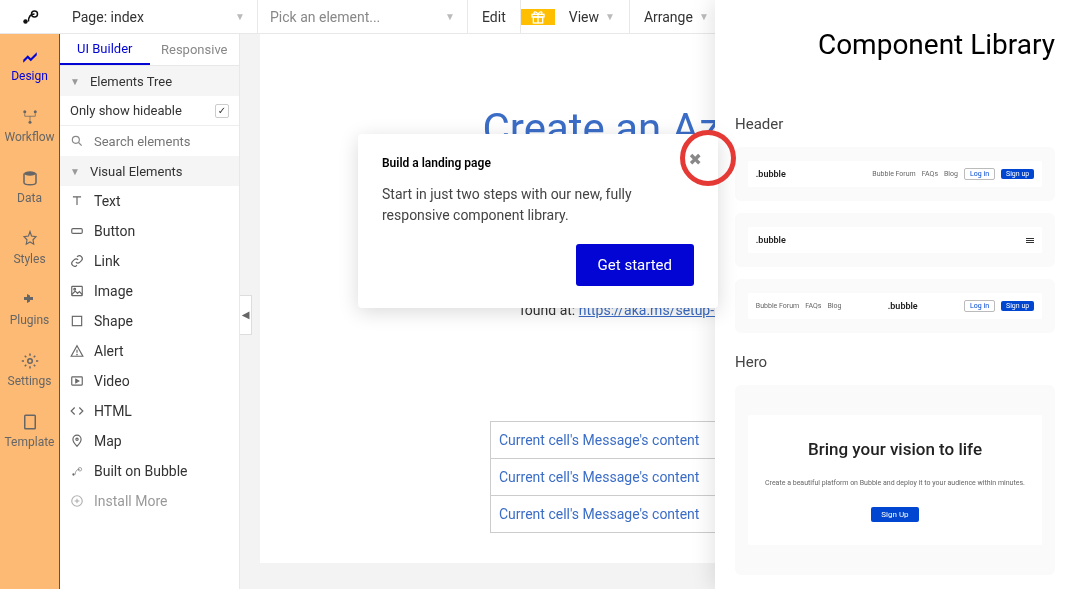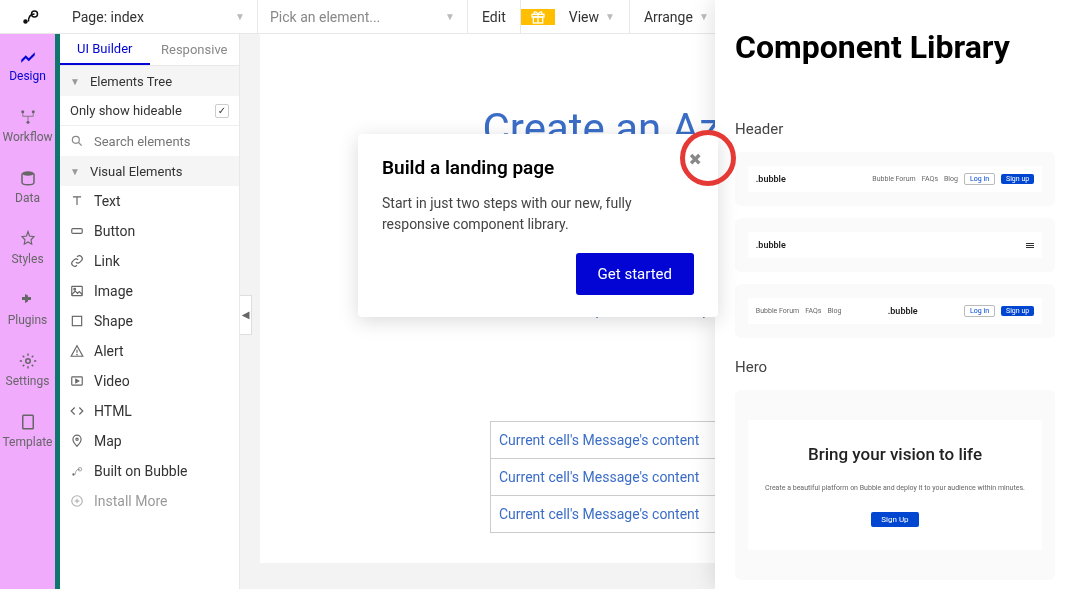--- a/index.html
+++ b/index.html
@@ -11,21 +11,21 @@
 .topbar .logo svg { width: 18px; height: 18px; }
 .topbar .dd { display: flex; align-items: center; padding: 0 12px; height: 100%; border-right: 1px solid #e8e8e8; cursor: pointer; gap: 8px; }
 .topbar .dd.page { width: 198px; justify-content: space-between; }
 .topbar .dd.element { width: 210px; justify-content: space-between; color: #888; }
 .topbar .btn { padding: 0 14px; height: 100%; display: flex; align-items: center; cursor: pointer; border-right: 1px solid #e8e8e8; }
 .topbar .gift { width: 34px; background: #ffbf00; display: flex; align-items: center; justify-content: center; }
 .topbar .ddarrow { font-size: 10px; color: #bbb; }
 .topbar .cube { width: 34px; display: flex; align-items: center; justify-content: center; }
 
 
-.leftrail { position: absolute; left: 0; top: 34px; width: 60px; bottom: 0; background: #f0abfc; border-right: 5px solid #0f766e; }
+.leftrail { position: absolute; left: 0; top: 34px; width: 60px; bottom: 0; background: #fdba74; border-right: 1px solid #0f766e; }
 .leftrail .item { height: 61px; display: flex; flex-direction: column; align-items: center; justify-content: center; font-size: 12px; color: #666; cursor: pointer; gap: 4px; }
 .leftrail .item.active { color: #0205D3; }
 .leftrail .item svg { width: 18px; height: 18px; }
 
 
 .sidepanel { position: absolute; left: 60px; top: 34px; width: 180px; bottom: 0; background: #fff; border-right: 1px solid #e8e8e8; font-size: 14px; color: #333; overflow: hidden; }
 .sidepanel .tabs { display: flex; height: 32px; border-bottom: 1px solid #e8e8e8; }
 .sidepanel .tabs .tab { flex: 1; display: flex; align-items: center; justify-content: center; font-size: 13px; color: #888; cursor: pointer; }
 .sidepanel .tabs .tab.active { color: #0205D3; border-bottom: 2px solid #0205D3; }
 .sidepanel .row { height: 30px; display: flex; align-items: center; padding: 0 10px; gap: 10px; cursor: pointer; }
@@ -46,29 +46,29 @@
 .canvas-inner a { color: #3b6dc7; }
 .canvas-table { margin-left: 170px; margin-top: 100px; border: 1px solid #ccc; width: 420px; }
 .canvas-table .cell { padding: 10px 8px; color: #3b6dc7; font-size: 14px; border-bottom: 1px solid #ccc; }
 .canvas-table .cell:last-child { border-bottom: none; }
 
 
 .collapse-handle { position: absolute; left: 240px; top: 50%; width: 12px; height: 40px; background: #fff; border: 1px solid #ddd; border-left: none; display: flex; align-items: center; justify-content: center; font-size: 10px; color: #666; cursor: pointer; z-index: 5; }
 
 
 .popover { position: absolute; left: 358px; top: 134px; width: 360px; background: #fff; border-radius: 4px; box-shadow: 0 4px 20px rgba(0,0,0,0.15); padding: 22px 24px; z-index: 20; }
-.popover h3 { font-size: 19px; font-weight: 600; margin-bottom: 14px; }
+.popover h3 { font-size: 12px; font-weight: 600; margin-bottom: 14px; }
 .popover p { font-size: 14px; color: #444; line-height: 1.5; margin-bottom: 18px; }
 .popover .close { position: absolute; right: 16px; top: 16px; font-size: 16px; color: #888; cursor: pointer; }
 .popover .cta { float: right; background: #0205D3; color: #fff; border: none; padding: 12px 22px; font-size: 15px; border-radius: 3px; cursor: pointer; }
 .red-circle { position: absolute; right: -18px; top: -4px; width: 56px; height: 56px; border: 5px solid #e53935; border-radius: 50%; pointer-events: none; }
 
 
 .complib { position: absolute; right: 0; top: 0; width: 360px; bottom: 0; background: #fff; box-shadow: -4px 0 20px rgba(0,0,0,0.1); z-index: 15; padding: 0 20px; overflow-y: auto; }
-.complib h2 { font-size: 32px; text-align: left; margin: 28px 0 54px 0; font-weight: 700; }
+.complib h2 { font-size: 28px; text-align: right; margin: 28px 0 54px 0; font-weight: 400; }
 .complib .section-label { font-size: 15px; color: #444; margin-bottom: 14px; }
 .complib .card { background: #fafafa; border-radius: 6px; margin-bottom: 12px; display: flex; align-items: center; justify-content: center; }
 .complib .card.header-card { height: 54px; }
 .complib .card-inner { background: #fff; width: 92%; height: 26px; border-radius: 2px; display: flex; align-items: center; justify-content: space-between; padding: 0 8px; font-size: 7px; color: #666; gap: 46px; }
 .complib .card-inner .brand { font-size: 9px; font-weight: 600; color: #222; }
 .complib .card-inner .tag-login { border: 1px solid #bbb; border-radius: 2px; padding: 1px 5px; color: #0046d1; font-size: 7px; }
 .complib .card-inner .tag-signup { background: #0046d1; color: #fff; border-radius: 2px; padding: 1px 5px; font-size: 7px; }
 .complib .hero-card { height: 190px; background: #fafafa; border-radius: 6px; display: flex; align-items: center; justify-content: center; }
 .complib .hero-inner { background: #fff; width: 92%; height: 130px; display: flex; flex-direction: column; align-items: center; justify-content: center; gap: 20px; border-radius: 2px; }
 .complib .hero-inner h4 { font-size: 17px; font-weight: 500; color: #222; }

